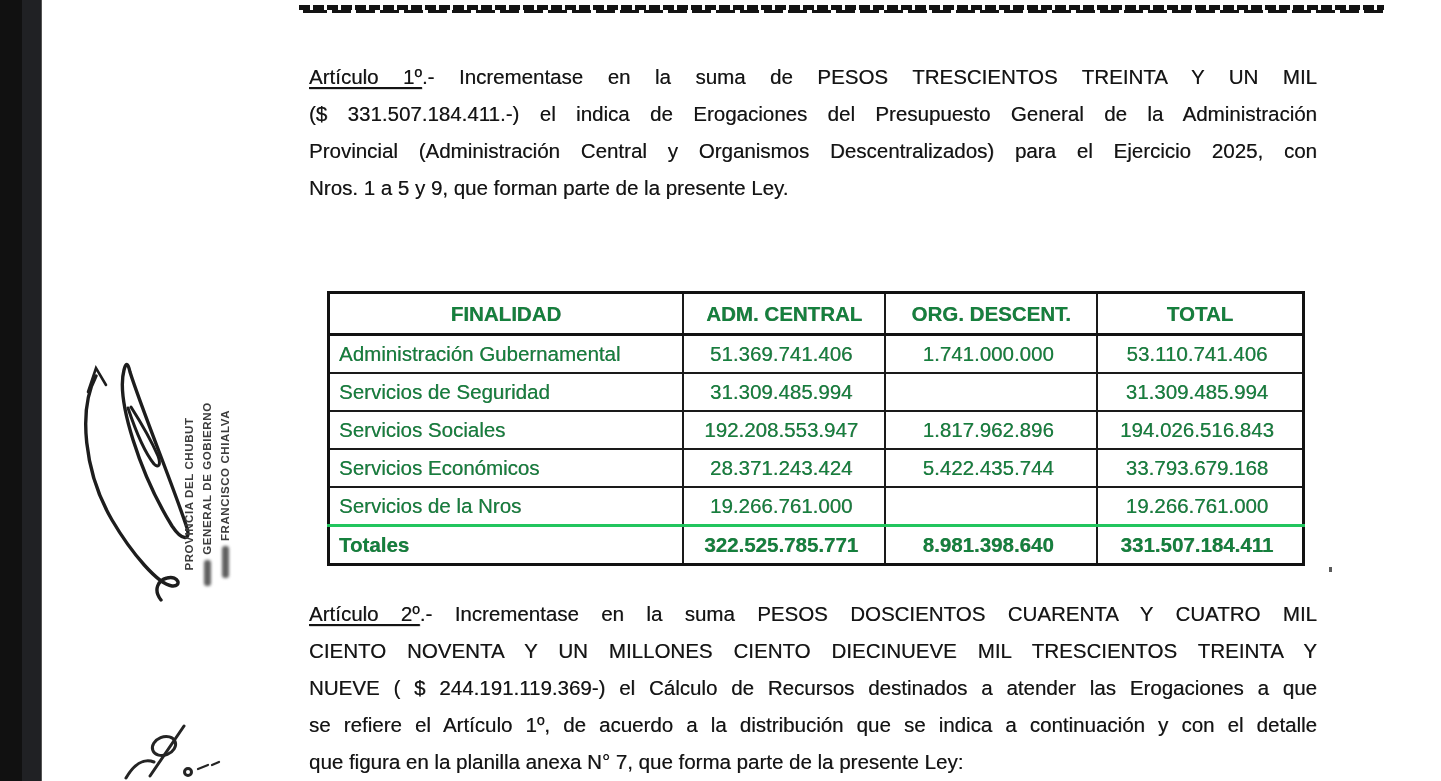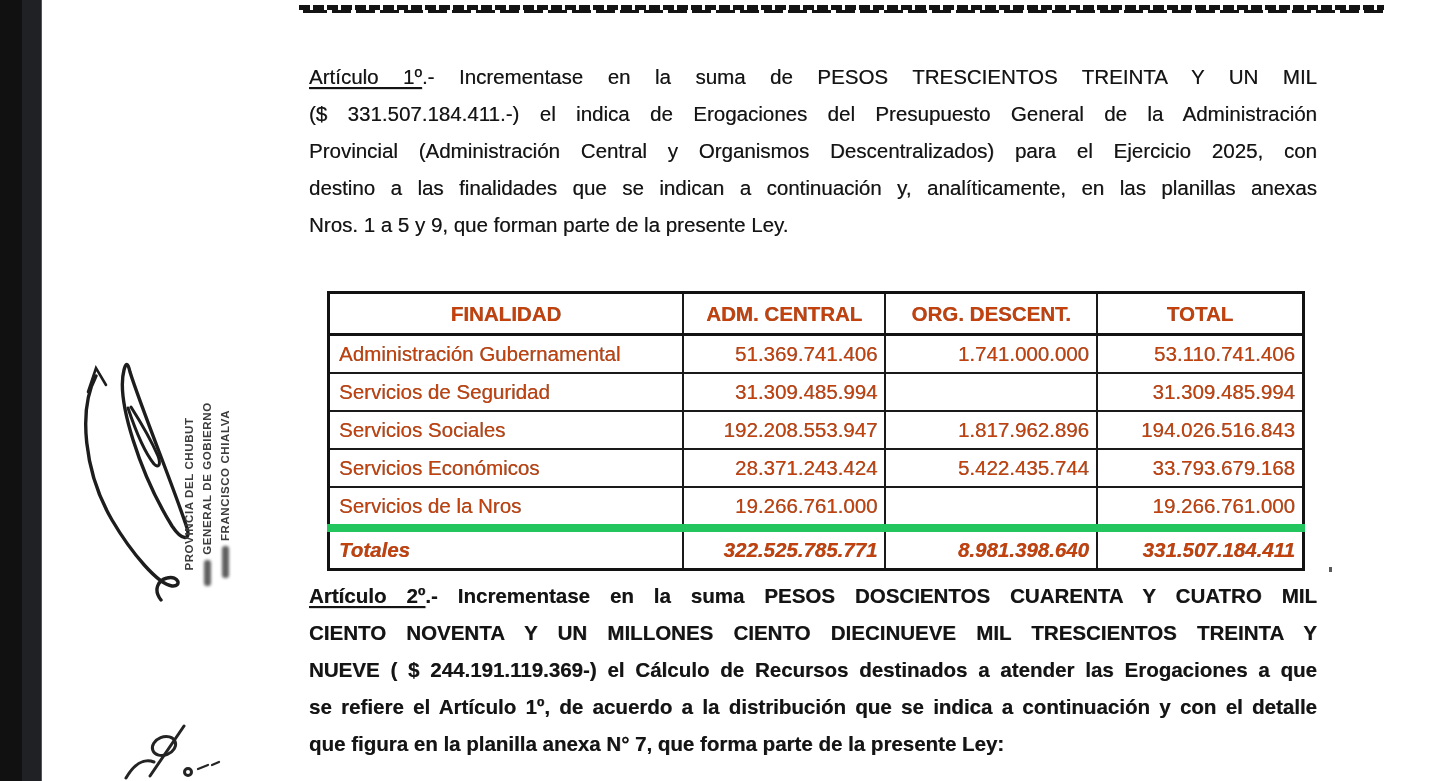--- a/index.html
+++ b/index.html
@@ -20,35 +20,35 @@
     background-position:0 0,9px 5px;
     background-repeat:repeat-x;
   }
 
   .par{position:absolute;left:287px;width:1008px;font-size:20.5px;line-height:37px;
        color:#141414;text-shadow:0.35px 0.3px 0.5px rgba(10,10,10,0.55);}
   .par .line{text-align:justify;text-align-last:justify;text-justify:inter-word;}
   .par .line.last{text-align-last:left;}
   .art{text-decoration:underline;text-decoration-thickness:2px;text-underline-offset:3px;}
   .p1{top:58px;}
-  .p2{top:577px;font-weight:bold;}
+  .p2{top:595px;}
 
   table.btable{
     position:absolute;left:305px;top:291px;width:978px;
     border-collapse:collapse;table-layout:fixed;
-    font-size:20.5px;color:#c2410c;
+    font-size:20.5px;color:#15803d;
     text-shadow:0.35px 0.3px 0.5px rgba(10,10,10,0.5);
     border:3px solid #121212;
   }
   .btable th,.btable td{border:2px solid #1a1a1a;overflow:hidden;white-space:nowrap;}
   .btable th{height:37px;font-weight:700;text-align:center;border-bottom:3px solid #121212;}
   .btable td{height:34px;border-radius:12px;}
   .btable td.c0{text-align:left;padding-left:9px;}
-  .btable td.num{text-align:right;padding-right:7px;}
-  .btable tr.totals td{font-weight:700;border-top:8px solid #22c55e;font-style:italic;}
+  .btable td.num{text-align:center;padding-right:7px;}
+  .btable tr.totals td{font-weight:700;border-top:3px solid #22c55e;}
 
   .stamp{
     position:absolute;left:158px;top:628px;width:268px;
     transform:rotate(-90deg);transform-origin:0 0;
     font-size:11.5px;font-weight:700;line-height:18px;letter-spacing:0.6px;
     color:#3c3c3c;text-align:center;white-space:nowrap;filter:blur(0.5px);
   }
   .smudge{display:inline-block;height:7px;background:#454545;border-radius:3px;
           filter:blur(1.6px);vertical-align:middle;margin-right:5px;opacity:.85;}
   .smudge.w1{width:32px;} .smudge.w2{width:26px;}
@@ -64,21 +64,20 @@
 
   <div class="scanbar left"></div>
   <div class="scanbar right"></div>
 
   <div class="perforation"></div>
 
   <div class="par p1">
     <div class="line"><span class="art">Artículo 1º</span><span>.- Incrementase en la suma de PESOS TRESCIENTOS TREINTA Y UN MIL</span></div>
     <div class="line">($ 331.507.184.411.-) el indica de Erogaciones del Presupuesto General de la Administración</div>
     <div class="line">Provincial (Administración Central y Organismos Descentralizados) para el Ejercicio 2025, con</div>
-    <div class="line">destino a las finalidades que se indican a continuación y, analíticamente, en las planillas anexas</div>
     <div class="line last">Nros. 1 a 5 y 9, que forman parte de la presente Ley.</div>
   </div>
 
   <table class="btable">
     <colgroup>
       <col style="width:352px">
         <col style="width:201px">
         <col style="width:210px">
         <col style="width:205px">
     </colgroup>

